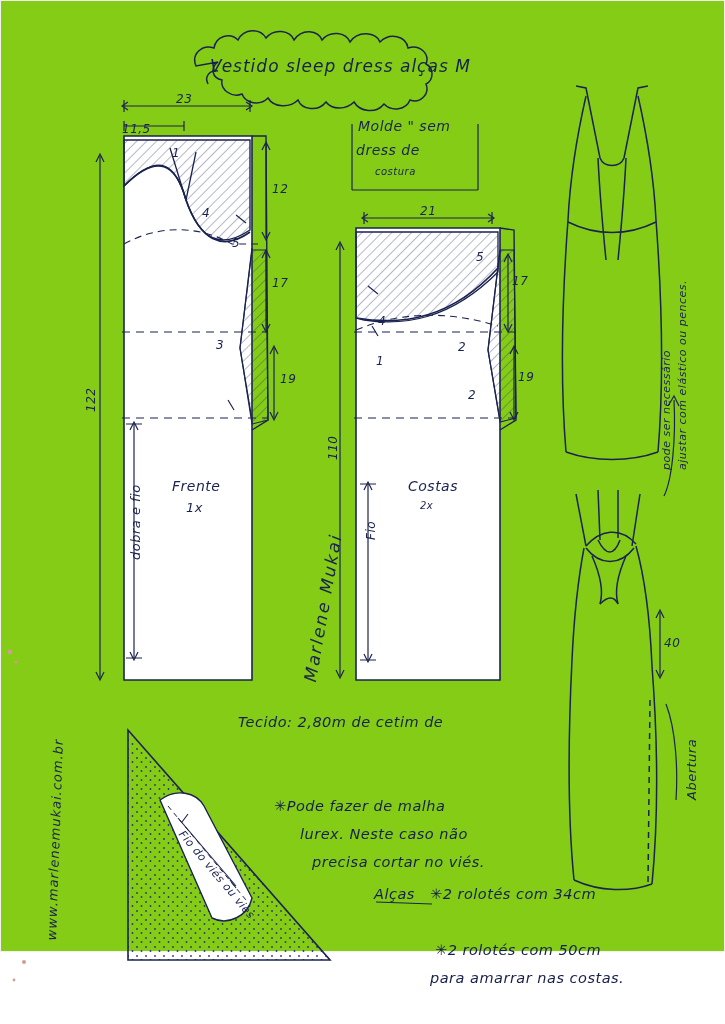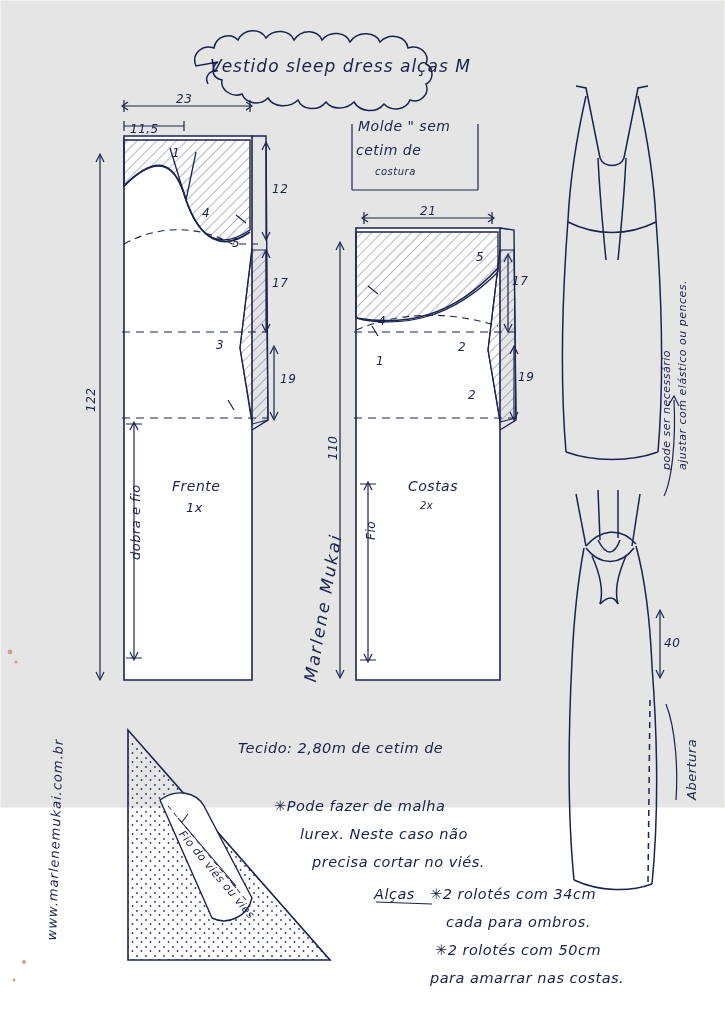--- a/index.html
+++ b/index.html
@@ -5,22 +5,22 @@
   html,body{margin:0;padding:0;}
   body{
     width:725px;height:1024px;
     background:#ffffff;
     font-family:"DejaVu Sans", sans-serif;
     color:#1a1a2e;
     overflow:hidden;
     position:relative;
   }
   #sheet{
-    position:absolute;left:0;top:0;width:725px;height:808px;
-    background:#e5e5e5;
+    position:absolute;left:0;top:0;width:725px;height:952px;
+    background:#84cc16;
   }
   .paper-edge{
     position:absolute;inset:0;
     box-shadow:inset 0 0 0 1px #f2f2ee;
   }
   svg.overlay{position:absolute;left:0;top:0;width:725px;height:1024px;}
   .lbl{
     position:absolute;
     font-style:italic;
     color:#1b2350;
@@ -244,25 +244,25 @@
       <circle cx="10" cy="652" r="2.4"></circle>
       <circle cx="16" cy="662" r="1.6"></circle>
       <circle cx="24" cy="962" r="2"></circle>
       <circle cx="14" cy="980" r="1.4"></circle>
     </g>
   </svg>
 
   <div class="lbl title-text" style="left:210px;top:56px;">Vestido sleep dress alças   M</div>
 
   <div class="lbl" style="left:358px;top:118px;font-size:14px;">Molde " sem</div>
-  <div class="lbl" style="left:356px;top:142px;font-size:14px;">cetim de</div>
+  <div class="lbl" style="left:356px;top:142px;font-size:14px;">dress de</div>
   <div class="lbl" style="left:375px;top:166px;font-size:10px;">costura</div>
 
   <div class="lbl num" style="left:176px;top:92px;">23</div>
-  <div class="lbl num" style="left:130px;top:122px;text-align:right;">11,5</div>
+  <div class="lbl num" style="left:122px;top:122px;text-align:right;">11,5</div>
   <div class="lbl num" style="left:272px;top:182px;">12</div>
   <div class="lbl num" style="left:272px;top:276px;">17</div>
   <div class="lbl num" style="left:280px;top:372px;">19</div>
   <div class="lbl num" style="left:172px;top:146px;">1</div>
   <div class="lbl num" style="left:232px;top:236px;">5</div>
   <div class="lbl num" style="left:216px;top:338px;">3</div>
   <div class="lbl num" style="left:202px;top:206px;">4</div>
   <div class="lbl num" style="left:84px;top:412px;transform:rotate(-90deg);transform-origin:left top;">122</div>
   <div class="lbl" style="left:128px;top:560px;transform:rotate(-90deg);transform-origin:left top;font-size:13px;">dobra e fio</div>
   <div class="lbl" style="left:172px;top:478px;font-size:14px;">Frente</div>
@@ -287,24 +287,23 @@
 
   <div class="lbl small" style="left:660px;top:470px;transform:rotate(-90deg);transform-origin:left top;">pode ser necessário</div>
   <div class="lbl small" style="left:676px;top:470px;transform:rotate(-90deg);transform-origin:left top;">ajustar com elástico ou pences.</div>
 
   <div class="lbl num" style="left:664px;top:636px;">40</div>
 
   <div class="lbl" style="left:684px;top:800px;transform:rotate(-90deg);transform-origin:left top;font-size:13px;">Abertura</div>
 
   <div class="lbl small" style="left:186px;top:828px;transform:rotate(50deg);transform-origin:left top;">Fio do viés ou vies</div>
 
-  <div class="lbl note" style="left:238px;top:738px;">Tecido: 2,80m de cetim de</div>
+  <div class="lbl note" style="left:238px;top:712px;">Tecido: 2,80m de cetim de</div>
 
   <div class="lbl note" style="left:274px;top:796px;">✳Pode fazer de malha</div>
   <div class="lbl note" style="left:300px;top:824px;">lurex. Neste caso não</div>
   <div class="lbl note" style="left:312px;top:852px;">precisa cortar no viés.</div>
 
   <div class="lbl note" style="left:374px;top:884px;">Alças</div>
   <div class="lbl note" style="left:430px;top:884px;">✳2 rolotés com 34cm</div>
-  <div class="lbl note" style="left:446px;top:912px;">cada para ombros.</div>
   <div class="lbl note" style="left:435px;top:940px;">✳2 rolotés com 50cm</div>
   <div class="lbl note" style="left:430px;top:968px;">para amarrar nas costas.</div>
 </div>
 
 </body></html>

